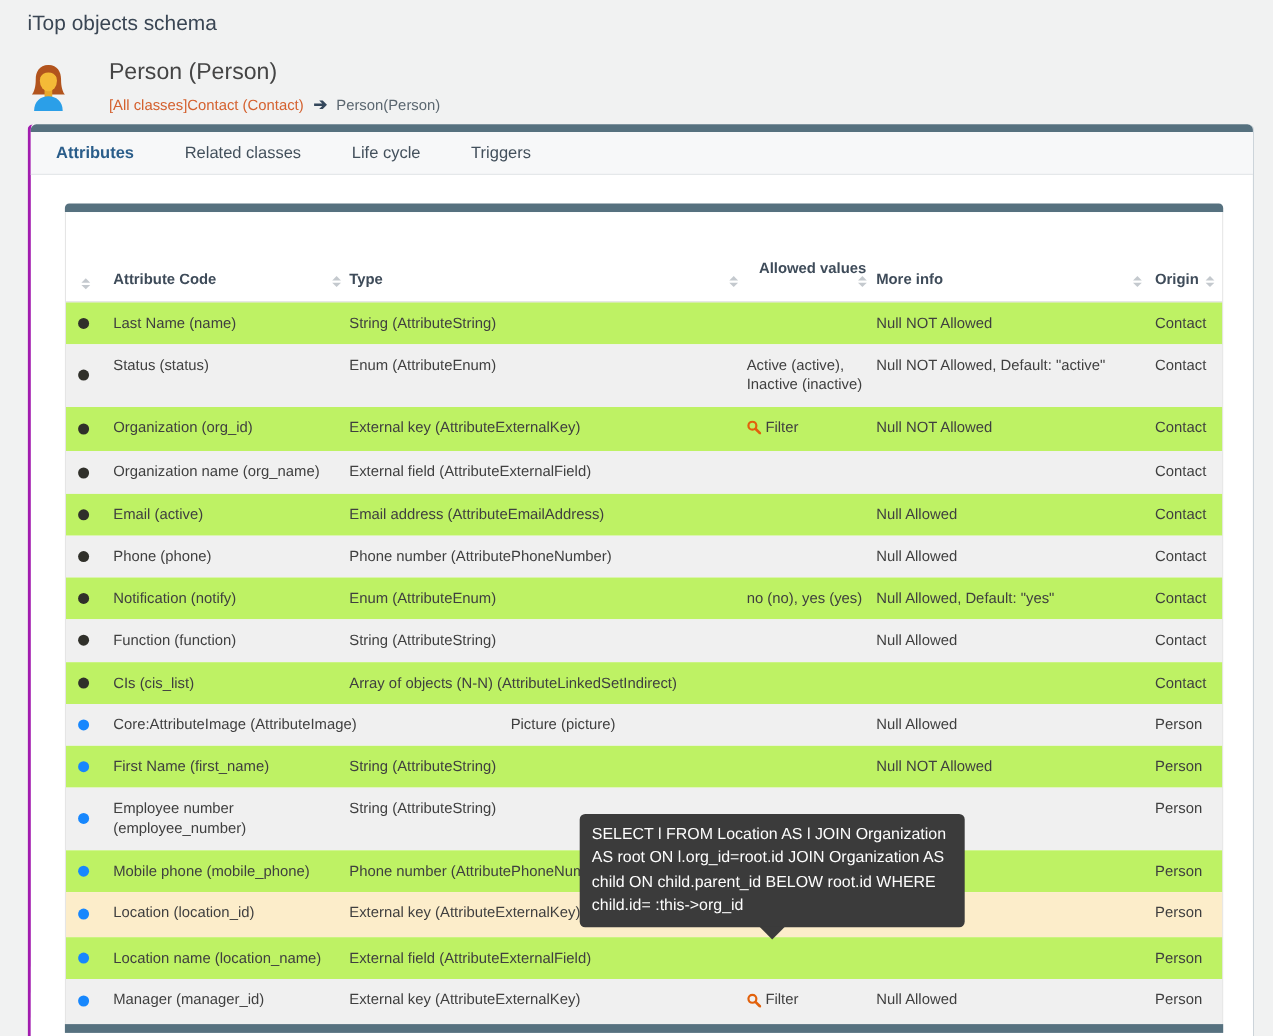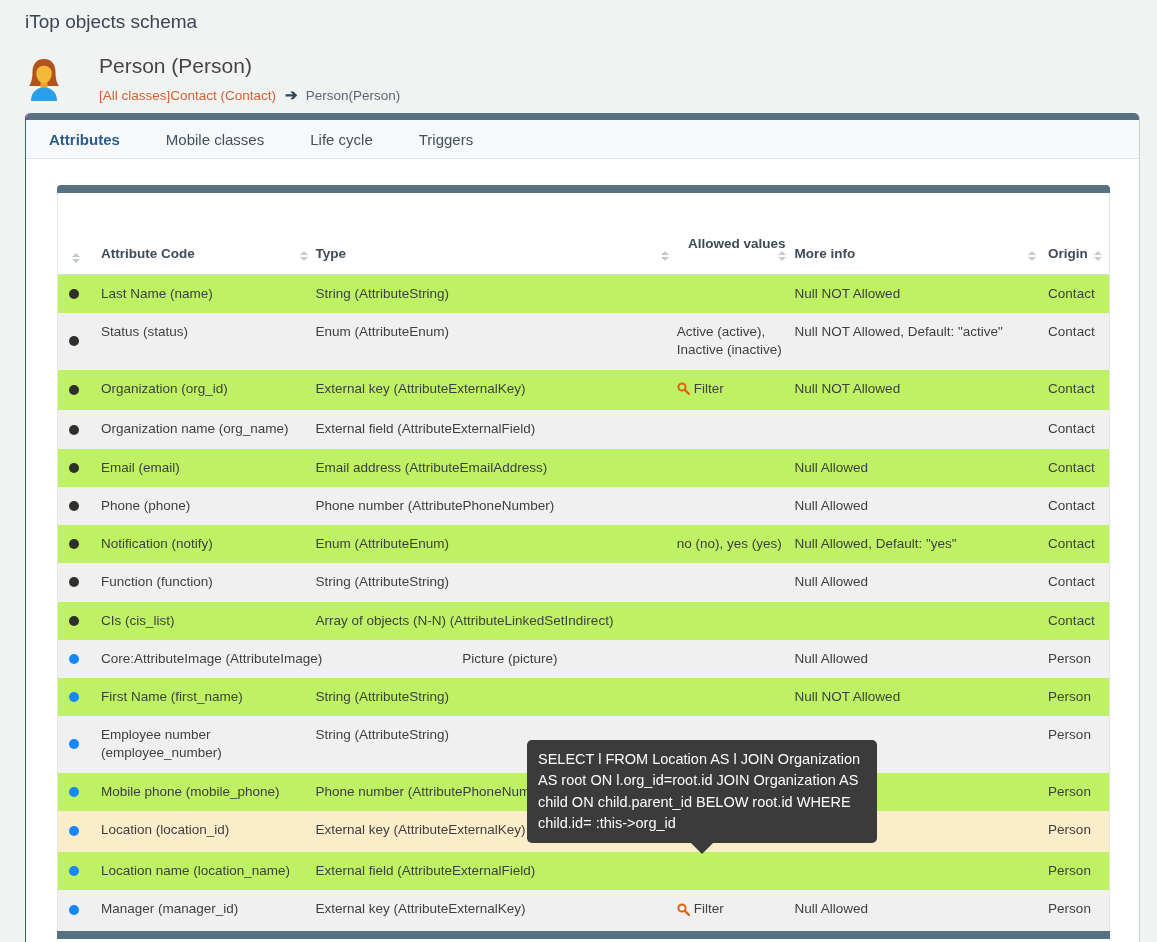--- a/index.html
+++ b/index.html
@@ -17,21 +17,21 @@
   .avatar { width:38px; height:46px; display:block; margin-top:2px; }
   .class-header-text { margin-left:36px; }
   .class-title { font-size:21px; color:#454545; }
   .breadcrumb { margin-top:8px; font-size:13.5px; color:#5b6770; display:flex; align-items:center; }
   .breadcrumb a { color:var(--link_orange,#d4612f); text-decoration:none; cursor:pointer; }
   .breadcrumb .arrow { color:#33475b; font-size:15px; margin:0 8px 0 9px; font-weight:bold; }
 
   
   .panel {
     position:absolute; left:25px; top:113px; width:1115px; height:829px;
-    background:#fff; border-left:1px solid #a21caf; border-right:1px solid #ccd4da;
+    background:#fff; border-left:3px solid #a21caf; border-right:1px solid #ccd4da;
     border-radius:5px 5px 0 0;
   }
   .panel-topbar { height:7px; background:var(--accent_teal,#56717f); border-radius:5px 5px 0 0; }
   .tabstrip {
     height:39px; background:#f7f8f9; border-bottom:1px solid #e3e6e8;
     display:flex; align-items:center; padding-left:23px;
   }
   .tab { font-size:15px; color:#43505c; margin-right:46px; cursor:pointer; }
   .tab.active { font-weight:bold; color:#2a5d8a; }
 
@@ -106,21 +106,21 @@
         <span class="arrow">➔</span>
         <span>Person(Person)</span>
       </div>
     </div>
   </div>
 
   <div class="panel">
     <div class="panel-topbar"></div>
     <div class="tabstrip">
       <div class="tab active">Attributes</div>
-      <div class="tab">Mobile classes</div>
+      <div class="tab">Related classes</div>
       <div class="tab">Life cycle</div>
       <div class="tab">Triggers</div>
     </div>
 
     <div class="panel-body">
       <div class="datatable">
         <div class="table-topbar"></div>
         <div class="table-frame">
           <div class="thead">
             <div class="th c0">
@@ -221,21 +221,21 @@
       <span class="allowed-text"></span>
     </div>
     <div class="c c4"></div>
     <div class="c c5">Contact</div>
   </div>
 
   <div class="trow">
     <div class="c c0">
       <span class="bullet black"></span>
     </div>
-    <div class="c c1">Email (email)</div>
+    <div class="c c1">Email (active)</div>
     <div class="c c2">Email address (AttributeEmailAddress)</div>
     <div class="c c3">
       <span class="allowed-text"></span>
     </div>
     <div class="c c4">Null Allowed</div>
     <div class="c c5">Contact</div>
   </div>
 
   <div class="trow">
     <div class="c c0">

